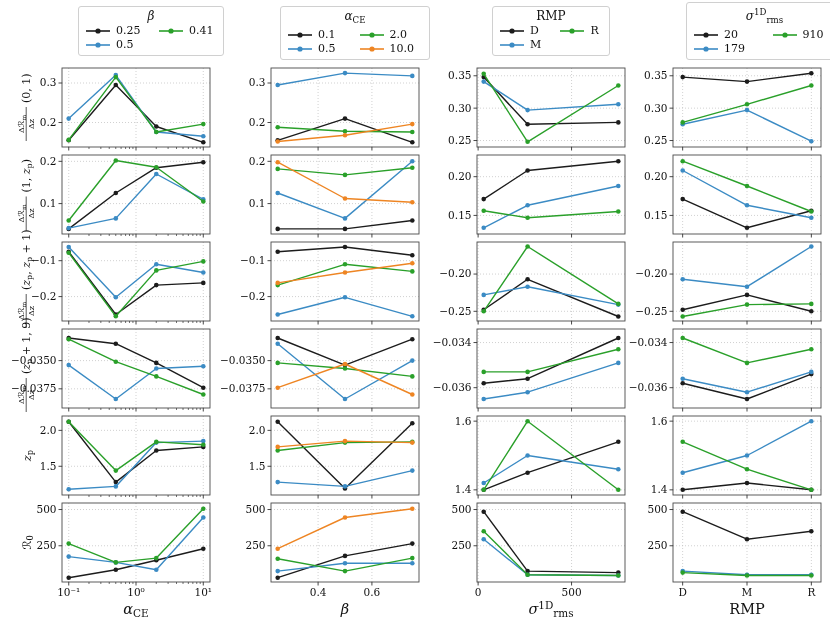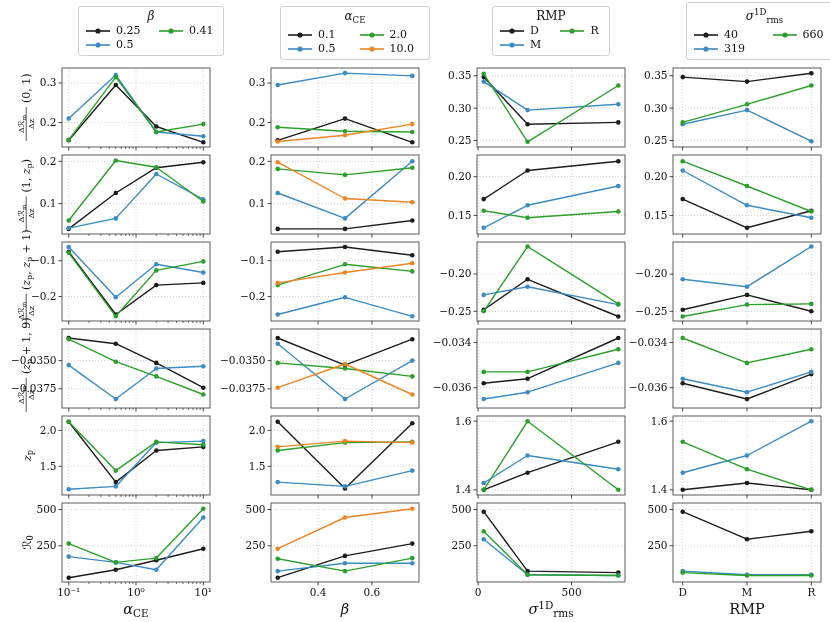--- a/index.html
+++ b/index.html
@@ -1124,32 +1124,32 @@
         </div>
       </div>
       <div class="legend" style="left: 686px; top: 2px; width: 157px;">
         <div class="legend-title"><span class="it">σ</span><sup class="tk">1D</sup><sub class="tk">rms</sub></div>
         <div class="legend-items">
           <div class="legend-item">
             <svg width="26" height="8">
               <line x1="1" y1="4" x2="25" y2="4" stroke="#1c1c1c" stroke-width="1.6"></line>
               <circle cx="13" cy="4" r="2.6" fill="#1c1c1c"></circle>
             </svg>
-            <span>40</span>
+            <span>20</span>
           </div>
           <div class="legend-item">
             <svg width="26" height="8">
               <line x1="1" y1="4" x2="25" y2="4" stroke="#3b8bc4" stroke-width="1.6"></line>
               <circle cx="13" cy="4" r="2.6" fill="#3b8bc4"></circle>
             </svg>
-            <span>319</span>
+            <span>179</span>
           </div>
           <div class="legend-item">
             <svg width="26" height="8">
               <line x1="1" y1="4" x2="25" y2="4" stroke="#2aa02a" stroke-width="1.6"></line>
               <circle cx="13" cy="4" r="2.6" fill="#2aa02a"></circle>
             </svg>
-            <span>660</span>
+            <span>910</span>
           </div>
         </div>
       </div>
     </div>
 </div>
 
 </body></html>

